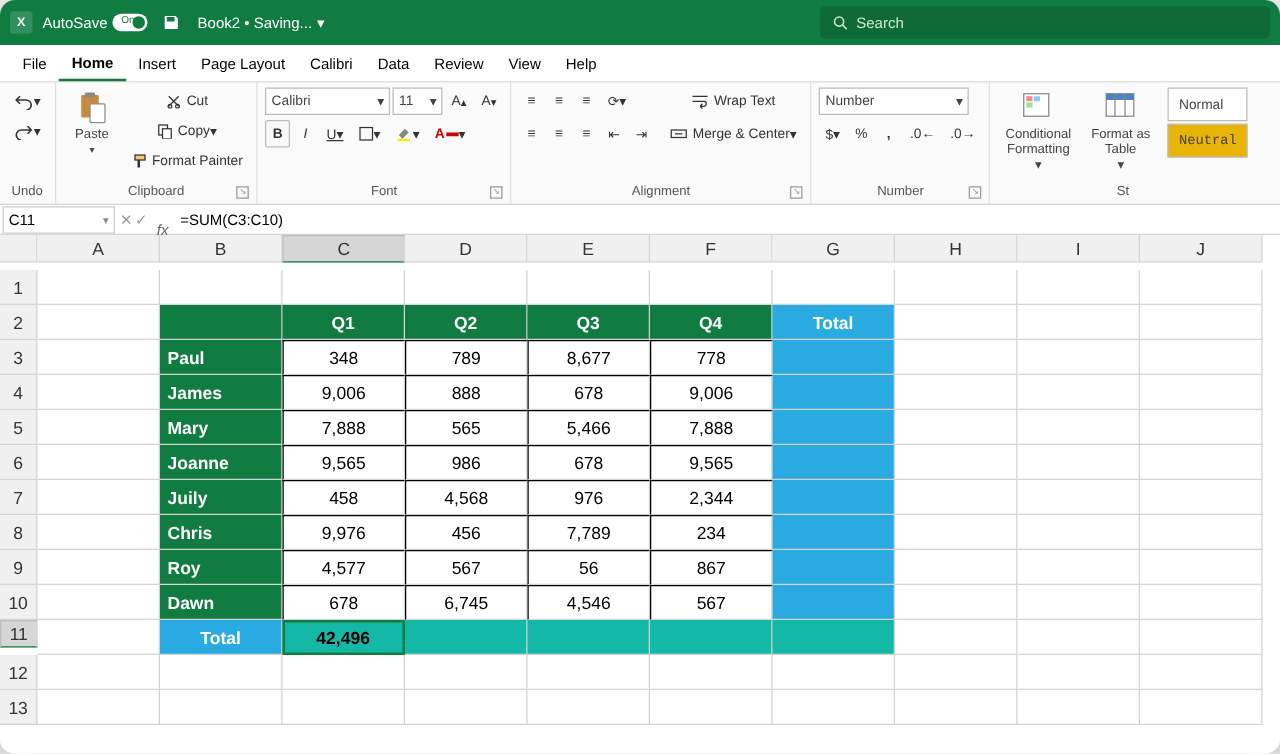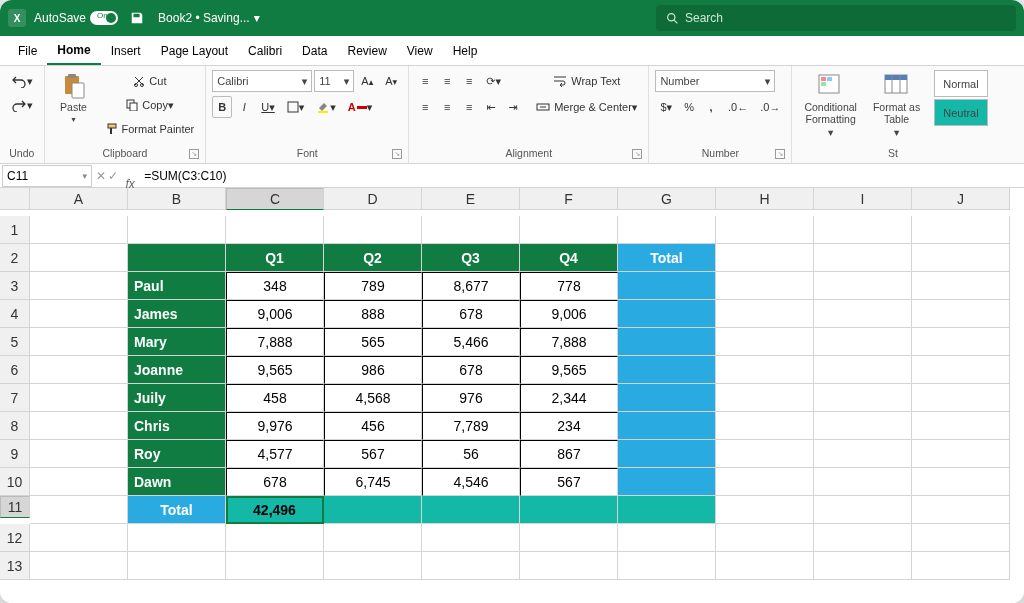--- a/index.html
+++ b/index.html
@@ -30,21 +30,21 @@
 .bigbtn { display:flex;flex-direction:column;align-items:center;justify-content:center;padding:2px 6px;gap:2px;min-width:46px; font-size:10.5px;text-align:center;line-height:1.1; }
 .bigbtn .ico { width:28px;height:28px;display:flex;align-items:center;justify-content:center; }
 .col { display:flex;flex-direction:column;gap:2px; }
 .row { display:flex;gap:2px;align-items:flex-start; }
 .smbtn { height:22px; min-width:20px; padding:0 4px; display:flex;align-items:center;justify-content:center;border:1px solid transparent;border-radius:2px;font-size:11px;color:#333; }
 .sel { height:22px; border:1px solid #bbb; background:#fff; font-size:11px; padding:0 4px;display:flex;align-items:center;justify-content:space-between; }
 .fontname { width:100px; }
 .fontsize { width:40px; }
 .stylebox { border:1px solid #bbb; height:27px; padding:2px 8px; font-size:11px; display:flex;align-items:center; }
 .style-normal { background:#fff; }
-.style-neutral { background:#14b8a6; }
+.style-neutral { background:#eab308;font-family:Liberation Mono, monospace; }
 
 
 .fbar { height:24px; border-bottom:1px solid #d4d4d4; display:flex;align-items:center;font-size:12px; }
 .namebox { width:90px; height:22px; border:1px solid #ccc; margin:0 2px; display:flex;align-items:center;padding:0 4px;justify-content:space-between; }
 .fbar .fxbtn { width:20px;text-align:center;color:#666;font-style:italic;margin-top:16px; }
 .fbar .fxicons { display:flex;gap:2px;color:#999;padding:0 2px; }
 .fbar input { flex:1; border:none; outline:none; font-size:12px; padding:0 4px; }
 
 
 .grid-wrap { flex:1; overflow:hidden; position:relative; background:#fff; }

